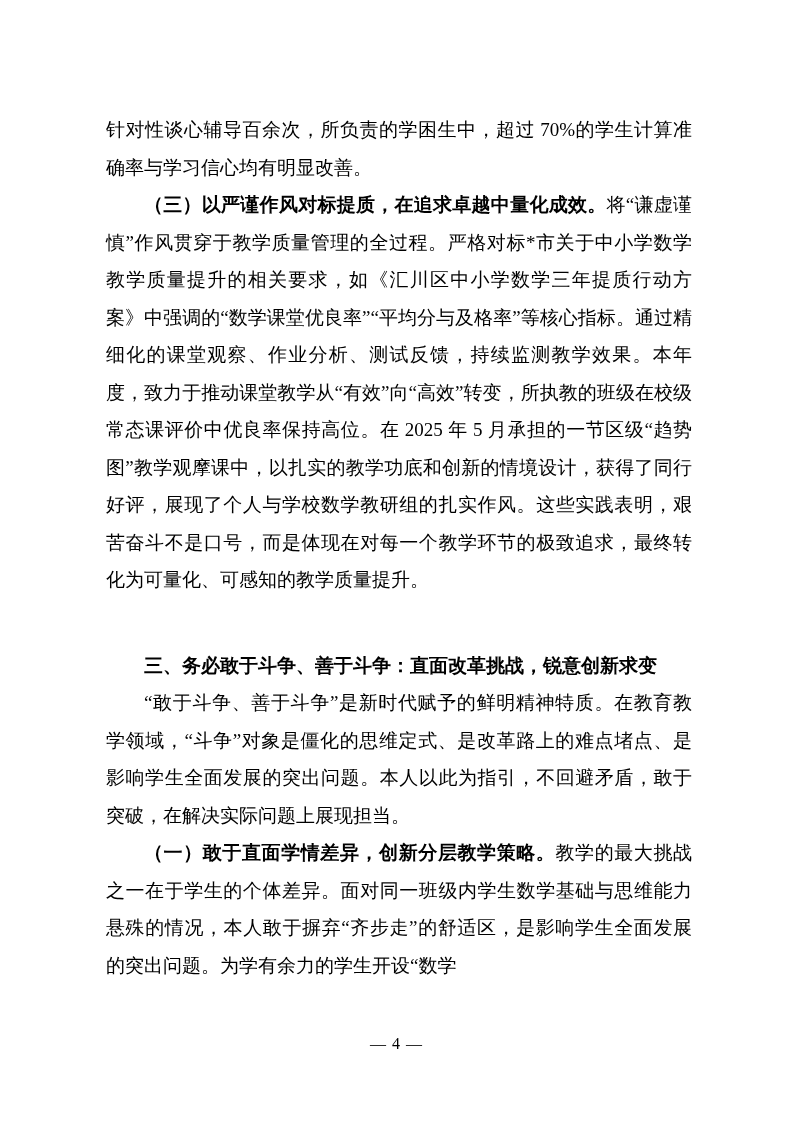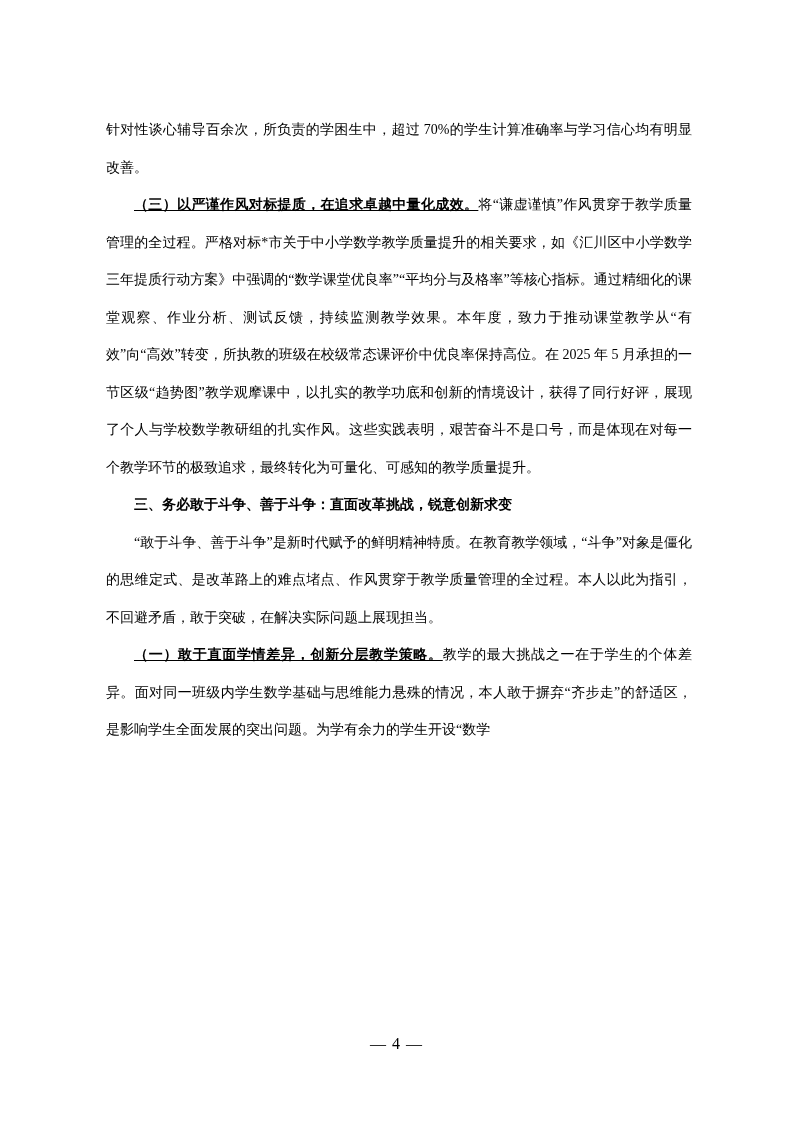--- a/index.html
+++ b/index.html
@@ -14,38 +14,38 @@
     background: #ffffff;
     color: #000000;
     font-family: "Liberation Serif", "DejaVu Serif", serif;
     overflow: hidden;
   }
   .content {
     position: absolute;
     left: 106px;
     top: 111px;
     width: 586px;
-    font-size: 14px;
+    font-size: 19px;
     line-height: 37.5px;
     text-align: justify;
   }
   p.para {
     margin: 0;
     padding: 0;
     text-indent: 2em;
   }
   p.para.continued {
     text-indent: 0;
   }
   p.para.heading {
     font-weight: bold;
+    margin-top: 48px;
   }
   .lead {
     font-weight: bold;
-    text-decoration: underline;
   }
   .footer {
     position: absolute;
     left: 0;
     right: 0;
     top: 1035px;
     text-align: center;
     font-size: 16px;
     letter-spacing: 1px;
     color: #000000;
@@ -56,20 +56,20 @@
 
 <div class="page">
   <div class="content">
 
     <p class="para continued"><span>针对性谈心辅导百余次，所负责的学困生中，超过 70%的学生计算准确率与学习信心均有明显改善。</span></p>
 
     <p class="para"><span class="lead">（三）以严谨作风对标提质，在追求卓越中量化成效。</span><span>将“谦虚谨慎”作风贯穿于教学质量管理的全过程。严格对标*市关于中小学数学教学质量提升的相关要求，如《汇川区中小学数学三年提质行动方案》中强调的“数学课堂优良率”“平均分与及格率”等核心指标。通过精细化的课堂观察、作业分析、测试反馈，持续监测教学效果。本年度，致力于推动课堂教学从“有效”向“高效”转变，所执教的班级在校级常态课评价中优良率保持高位。在 2025 年 5 月承担的一节区级“趋势图”教学观摩课中，以扎实的教学功底和创新的情境设计，获得了同行好评，展现了个人与学校数学教研组的扎实作风。这些实践表明，艰苦奋斗不是口号，而是体现在对每一个教学环节的极致追求，最终转化为可量化、可感知的教学质量提升。</span></p>
 
     <p class="para heading"><span>三、务必敢于斗争、善于斗争：直面改革挑战，锐意创新求变</span></p>
 
-    <p class="para"><span>“敢于斗争、善于斗争”是新时代赋予的鲜明精神特质。在教育教学领域，“斗争”对象是僵化的思维定式、是改革路上的难点堵点、作风贯穿于教学质量管理的全过程。本人以此为指引，不回避矛盾，敢于突破，在解决实际问题上展现担当。</span></p>
+    <p class="para"><span>“敢于斗争、善于斗争”是新时代赋予的鲜明精神特质。在教育教学领域，“斗争”对象是僵化的思维定式、是改革路上的难点堵点、是影响学生全面发展的突出问题。本人以此为指引，不回避矛盾，敢于突破，在解决实际问题上展现担当。</span></p>
 
     <p class="para"><span class="lead">（一）敢于直面学情差异，创新分层教学策略。</span><span>教学的最大挑战之一在于学生的个体差异。面对同一班级内学生数学基础与思维能力悬殊的情况，本人敢于摒弃“齐步走”的舒适区，是影响学生全面发展的突出问题。为学有余力的学生开设“数学</span></p>
 
   </div>
 
   <div class="footer">— 4 —</div>
 </div>
 
 </body></html>

